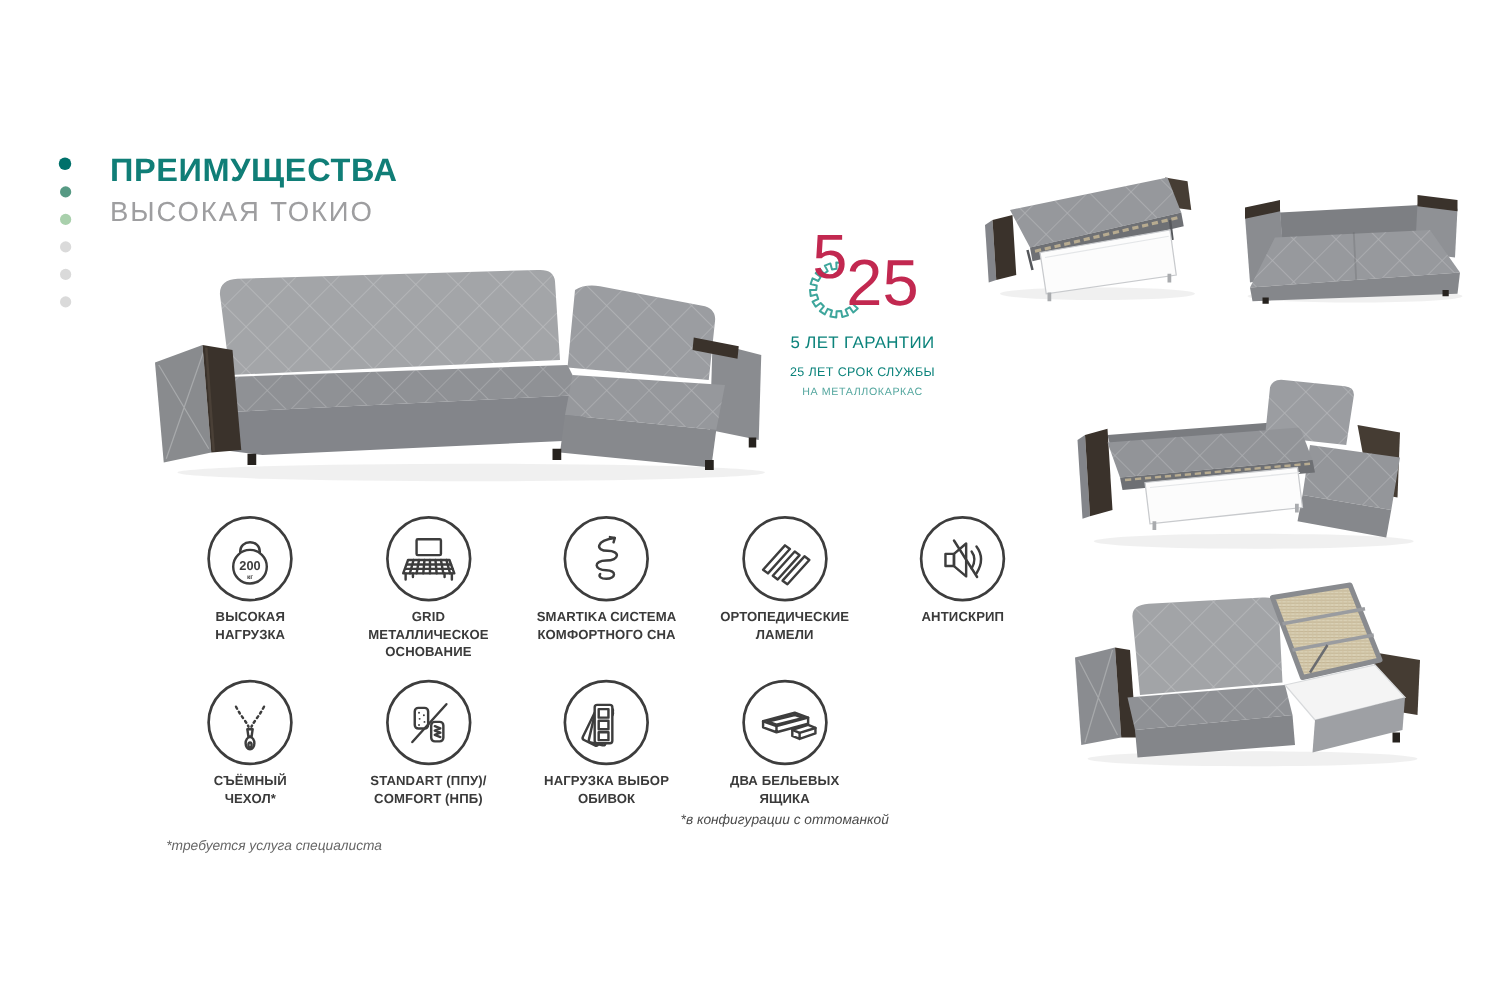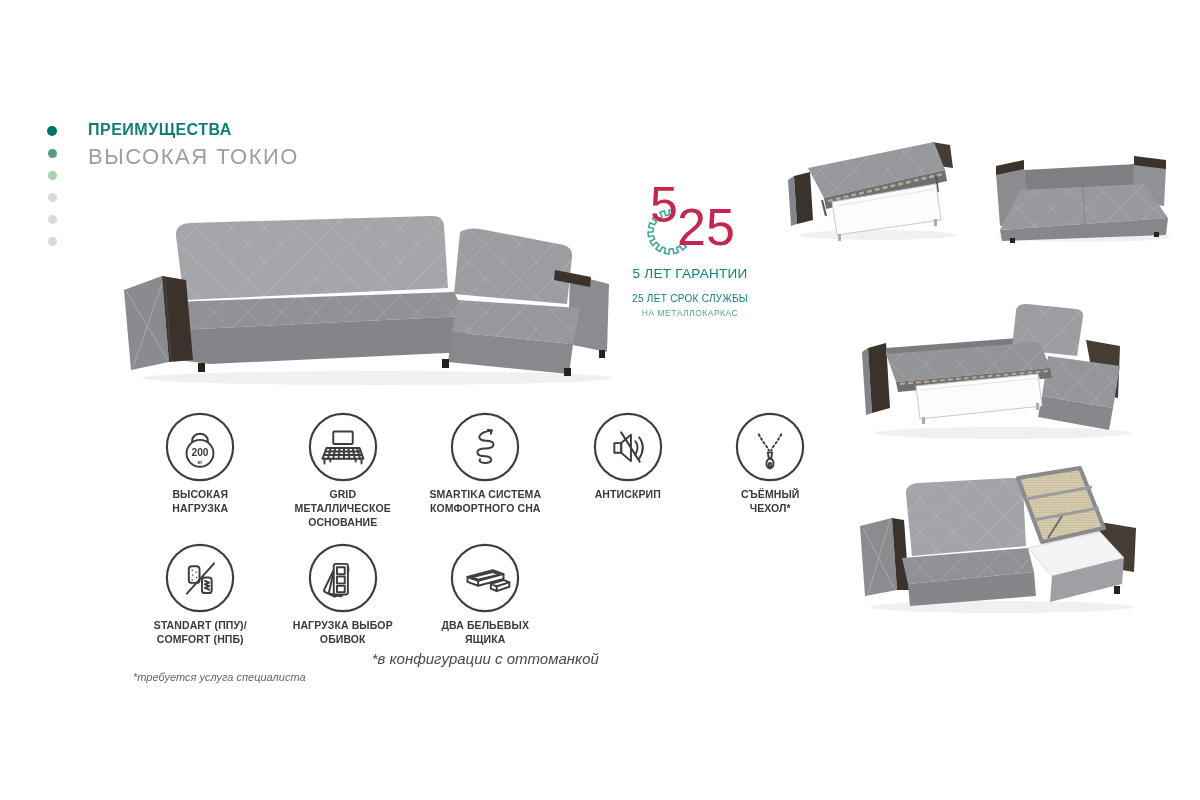--- a/index.html
+++ b/index.html
@@ -8,21 +8,21 @@
          font-family:"Liberation Sans", sans-serif; }
   .page { position:absolute; inset:0; background:#fff; }
 
   
   .dots { position:absolute; left:47px; top:126px; display:flex; flex-direction:column; align-items:center; gap:13px; }
   .dot  { width:9px; height:9px; border-radius:50%; }
   .d1{background:#00716B;width:10px;height:10px;} .d2{background:#579A84;}
   .d3{background:#A9D0AC;} .d4,.d5,.d6{background:#DADADA;}
 
   .hdr { position:absolute; left:88px; top:121px; }
-  .title { font-size:16px; font-weight:600; letter-spacing:0.5px; color:#107E77; }
+  .title { font-size:26px; font-weight:600; letter-spacing:0.5px; color:#107E77; }
   .subtitle { font-size:22px; font-weight:400; letter-spacing:1.5px; color:#9E9EA0; margin-top:5px; }
 
   
   .warranty { position:absolute; left:600px; top:178px; width:180px; height:140px; }
   .wnum { position:absolute; color:#C22850; font-weight:400; line-height:1; }
   .wnum.n5  { left:50px; top:2px;  font-size:50px; }
   .wnum.n25 { left:77px; top:23px; font-size:52px; }
   .wgear { position:absolute; left:44px; top:28px; width:52px; height:52px; }
   .wlines { position:absolute; top:88px; left:0; width:100%; text-align:center; color:#0B837B; }
   .wl1 { font-size:13.5px; letter-spacing:0.3px; }
@@ -41,21 +41,21 @@
   .grid { position:absolute; left:129px; top:410px;
           display:grid; grid-template-columns:repeat(5,142.5px); grid-auto-rows:131px; }
   .cell { display:flex; flex-direction:column; align-items:center; }
   .ic   { width:74px; height:74px; flex:0 0 auto; }
   .ring { fill:#fff; stroke:#3D3D3D; stroke-width:2.2; }
   .st   { fill:none; stroke:#3D3D3D; stroke-width:2; stroke-linecap:round; stroke-linejoin:round; }
   .stf  { fill:#fff; stroke:#3D3D3D; stroke-width:2; stroke-linecap:round; stroke-linejoin:round; }
   .ictx { fill:#3D3D3D; font-weight:bold; text-anchor:middle; font-family:"Liberation Sans",sans-serif; }
   .lbl  { margin-top:4px; font-size:10.5px; font-weight:700; color:#3A3A3A;
           text-align:center; line-height:1.32; white-space:pre-line; letter-spacing:0.1px; }
-  .cellnote { margin-top:3px; font-size:15px; font-style:italic; font-weight:400;
+  .cellnote { margin-top:3px; font-size:11px; font-style:italic; font-weight:400;
               color:#4A4A4A; white-space:nowrap; }
 
   .footnote { position:absolute; left:133px; top:671px; font-size:11px; font-style:italic; color:#666; }
 </style>
 </head>
 <body>
 
 <div class="page">
 
   <svg width="0" height="0" style="position:absolute" aria-hidden="true">
@@ -226,20 +226,30 @@
     <div class="cell">
       <svg class="ic" viewBox="0 0 76 76" aria-hidden="true">
         <circle class="ring" cx="38" cy="38" r="34"></circle>
         <path class="st" d="M45,21 C29,23 29,31.5 39,31.5 C50,31.5 49,39.5 38,39.5 C27,39.5 28,47.5 38,47.5 C47,47.5 46,54.5 38,54.5 C33.5,54.5 31.5,52.5 33,50.5"></path>
         <path class="st" d="M41,20.2 L45,21 L44,24.5" stroke-width="1.6"></path>
       </svg>
       <div class="lbl">SMARTIKA СИСТЕМА
 КОМФОРТНОГО СНА</div>
     </div>
 
+    <div class="cell">
+      <svg class="ic" viewBox="0 0 76 76" aria-hidden="true">
+        <circle class="ring" cx="38" cy="38" r="34"></circle>
+        <path class="st" d="M20,47 L38,27 L42,30 L24,50 Z" stroke-width="1.8"></path>
+        <path class="st" d="M28,52 L46,32 L50,35 L32,55 Z" stroke-width="1.8"></path>
+        <path class="st" d="M36,56 L54,36 L58,39 L40,59 Z" stroke-width="1.8"></path>
+      </svg>
+      <div class="lbl">ОРТОПЕДИЧЕСКИЕ
+ЛАМЕЛИ</div>
+    </div>
 
     <div class="cell">
       <svg class="ic" viewBox="0 0 76 76" aria-hidden="true">
         <circle class="ring" cx="38" cy="38" r="34"></circle>
         <rect class="st" x="24" y="34" width="7" height="10"></rect>
         <path class="st" d="M31,34 L41,25.5 L41,52.5 L31,44 Z"></path>
         <path class="st" d="M45.5,32 q4.5,6 0,14 M49.5,28 q7.5,10 0,22" stroke-width="1.8"></path>
         <path class="st" d="M31,23 L50,53" stroke-width="2.2"></path>
       </svg>
       <div class="lbl">АНТИСКРИП</div>

